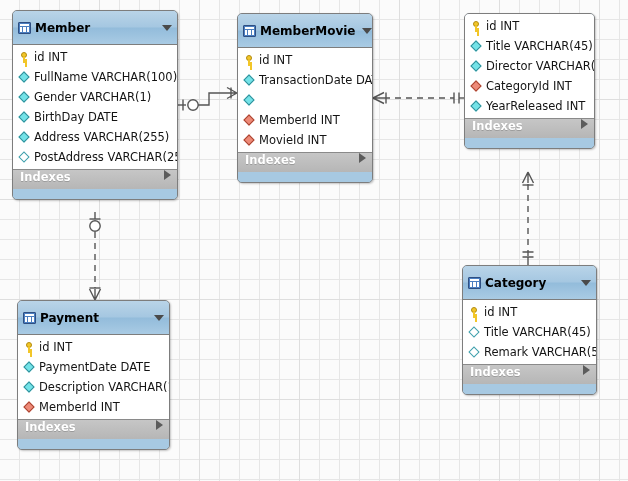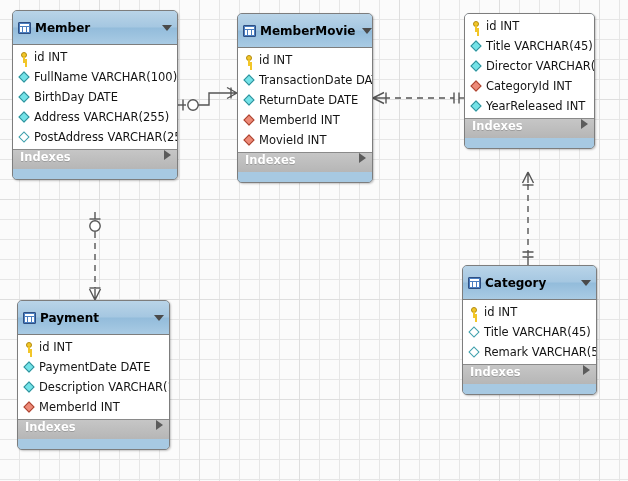--- a/index.html
+++ b/index.html
@@ -250,20 +250,26 @@
           <div class="col-row">
             <span class="mk mk-col">
               <span class="diamond"></span>
             </span>
             <span class="col-label">FullName VARCHAR(100)</span>
           </div>
           <div class="col-row">
             <span class="mk mk-col">
               <span class="diamond"></span>
             </span>
+            <span class="col-label">Gender VARCHAR(1)</span>
+          </div>
+          <div class="col-row">
+            <span class="mk mk-col">
+              <span class="diamond"></span>
+            </span>
             <span class="col-label">BirthDay DATE</span>
           </div>
           <div class="col-row">
             <span class="mk mk-col">
               <span class="diamond"></span>
             </span>
             <span class="col-label">Address VARCHAR(255)</span>
           </div>
           <div class="col-row">
             <span class="mk mk-null">
@@ -292,21 +298,20 @@
           <div class="col-row">
             <span class="mk mk-col">
               <span class="diamond"></span>
             </span>
             <span class="col-label">TransactionDate DATE</span>
           </div>
           <div class="col-row">
             <span class="mk mk-col">
               <span class="diamond"></span>
             </span>
-            <span class="col-label">ReturnDate DATE</span>
           </div>
           <div class="col-row">
             <span class="mk mk-fk">
               <span class="diamond"></span>
             </span>
             <span class="col-label">MemberId INT</span>
           </div>
           <div class="col-row">
             <span class="mk mk-fk">
               <span class="diamond"></span>

